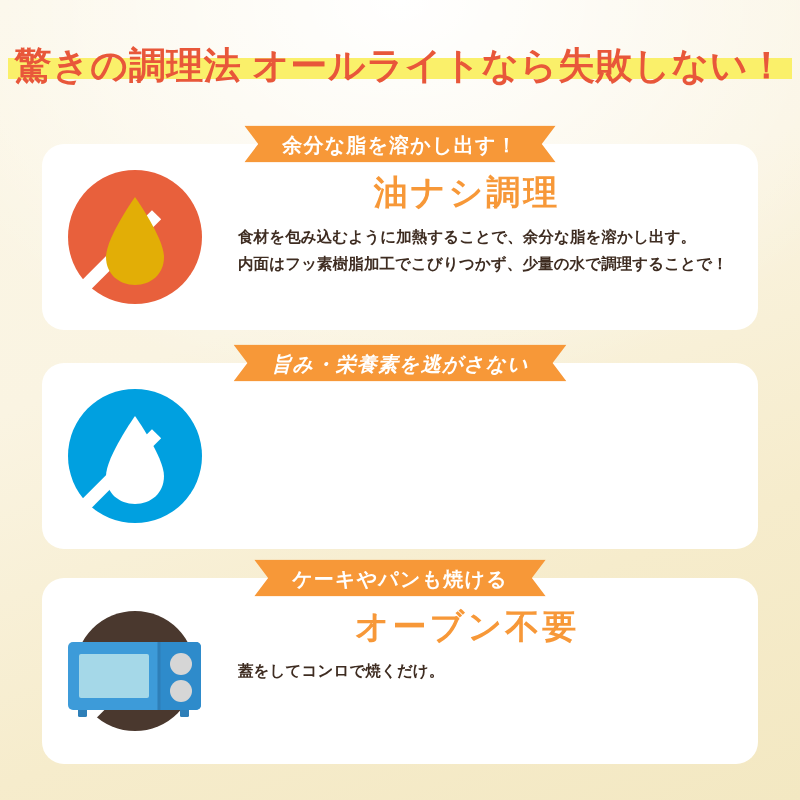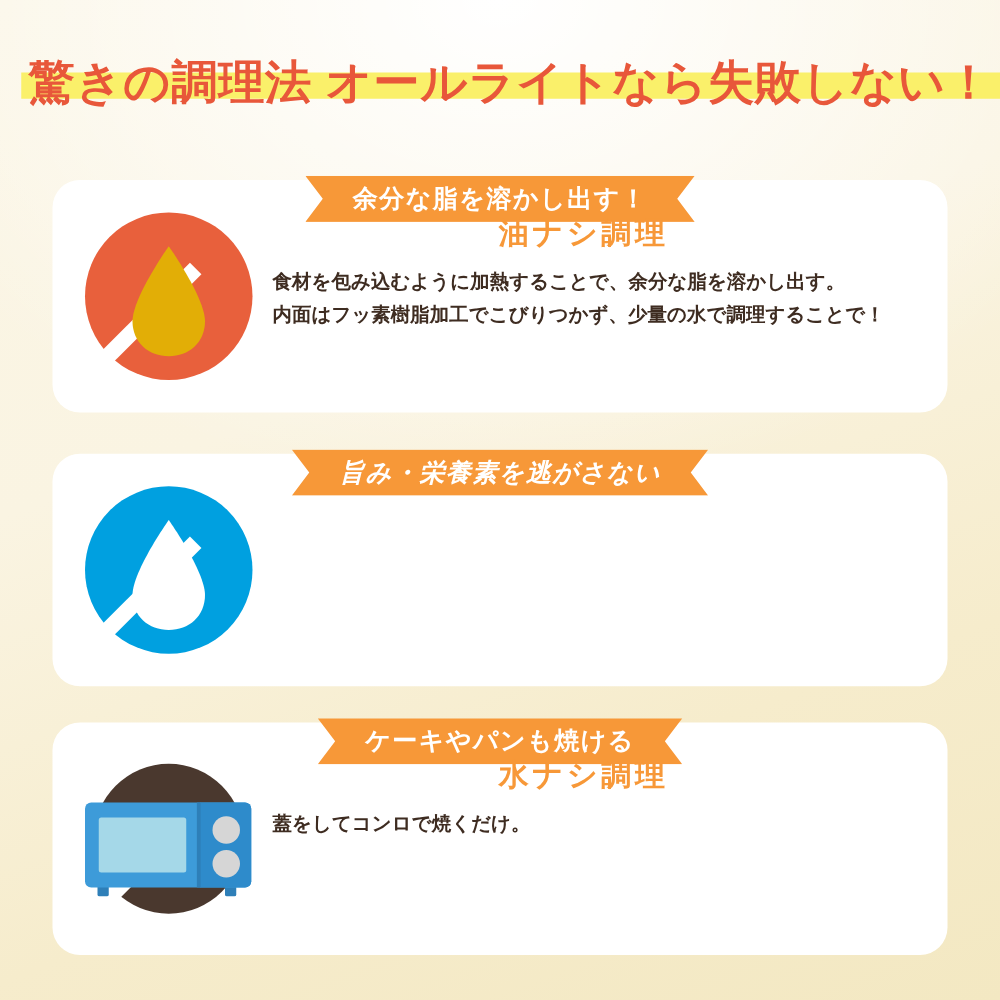--- a/index.html
+++ b/index.html
@@ -27,21 +27,21 @@
 
   
   .header {
     position: absolute;
     left: 0;
     top: 34px;
     width: 800px;
     height: 62px;
     display: flex;
     align-items: center;
-    justify-content: flex-end;
+    justify-content: center;
   }
 
   .header-inner {
     position: relative;
     display: inline-block;
     padding: 0 6px;
   }
 
   .header-highlight {
     position: absolute;
@@ -73,21 +73,21 @@
     border-radius: 22px;
   }
 
   #card-1 { top: 144px;  height: 186px; }
   #card-2 { top: 363px;  height: 186px; font-style: italic; }
   #card-3 { top: 578px;  height: 186px; }
 
   
   .ribbon {
     position: absolute;
-    top: 15px;
+    top: 0;
     left: 50%;
     transform: translate(-50%, -50%);
     height: 37px;
     display: flex;
     align-items: center;
     justify-content: center;
     background: #F79838;
     padding: 0 38px;
     -webkit-clip-path: polygon(0 0, 100% 0, 100% 100%, 0 100%, 14px 50%);
     clip-path: polygon(
@@ -107,40 +107,40 @@
 
   
   .card-content {
     position: absolute;
     left: 176px;
     right: 18px;
     top: 30px;
   }
 
   .card-title {
-    font-size: 24px;
+    font-size: 34px;
     font-weight: bold;
     color: #F79838;
     letter-spacing: 3px;
     line-height: 1.1;
     text-align: center;
     padding-right: 24px;
     white-space: nowrap;
   }
 
   .card-desc {
     margin-top: 13px;
     font-size: 15.5px;
     font-weight: bold;
     color: #3E2C21;
     line-height: 1.72;
     letter-spacing: 0.1px;
   }
 
-  .card-desc div { white-space: nowrap; }
+  .card-desc div { white-space: nowrap; margin-left: 20px; }
 
   
   .icon-wrap {
     position: absolute;
     left: 18px;
     top: 18px;
     width: 150px;
     height: 150px;
   }
   .icon-wrap svg { display: block; width: 150px; height: 150px; }
@@ -237,20 +237,20 @@
         <rect x="97.5" y="46" width="3" height="68" fill="#2E7FB8"></rect>
 
         <rect x="19" y="58" width="70" height="44" rx="2" fill="#A5D8E8"></rect>
 
         <circle cx="121" cy="68" r="11" fill="#D6D6D6"></circle>
         <circle cx="121" cy="95" r="11" fill="#D6D6D6"></circle>
       </svg>
     </div>
 
     <div class="card-content">
-      <div class="card-title">水ナシ調理</div>
+      <div class="card-title">オーブン不要</div>
       <div class="card-desc">
         <div>蓋をしてコンロで焼くだけ。</div>
       </div>
     </div>
   </div>
 
 </div>
 
 </body></html>

